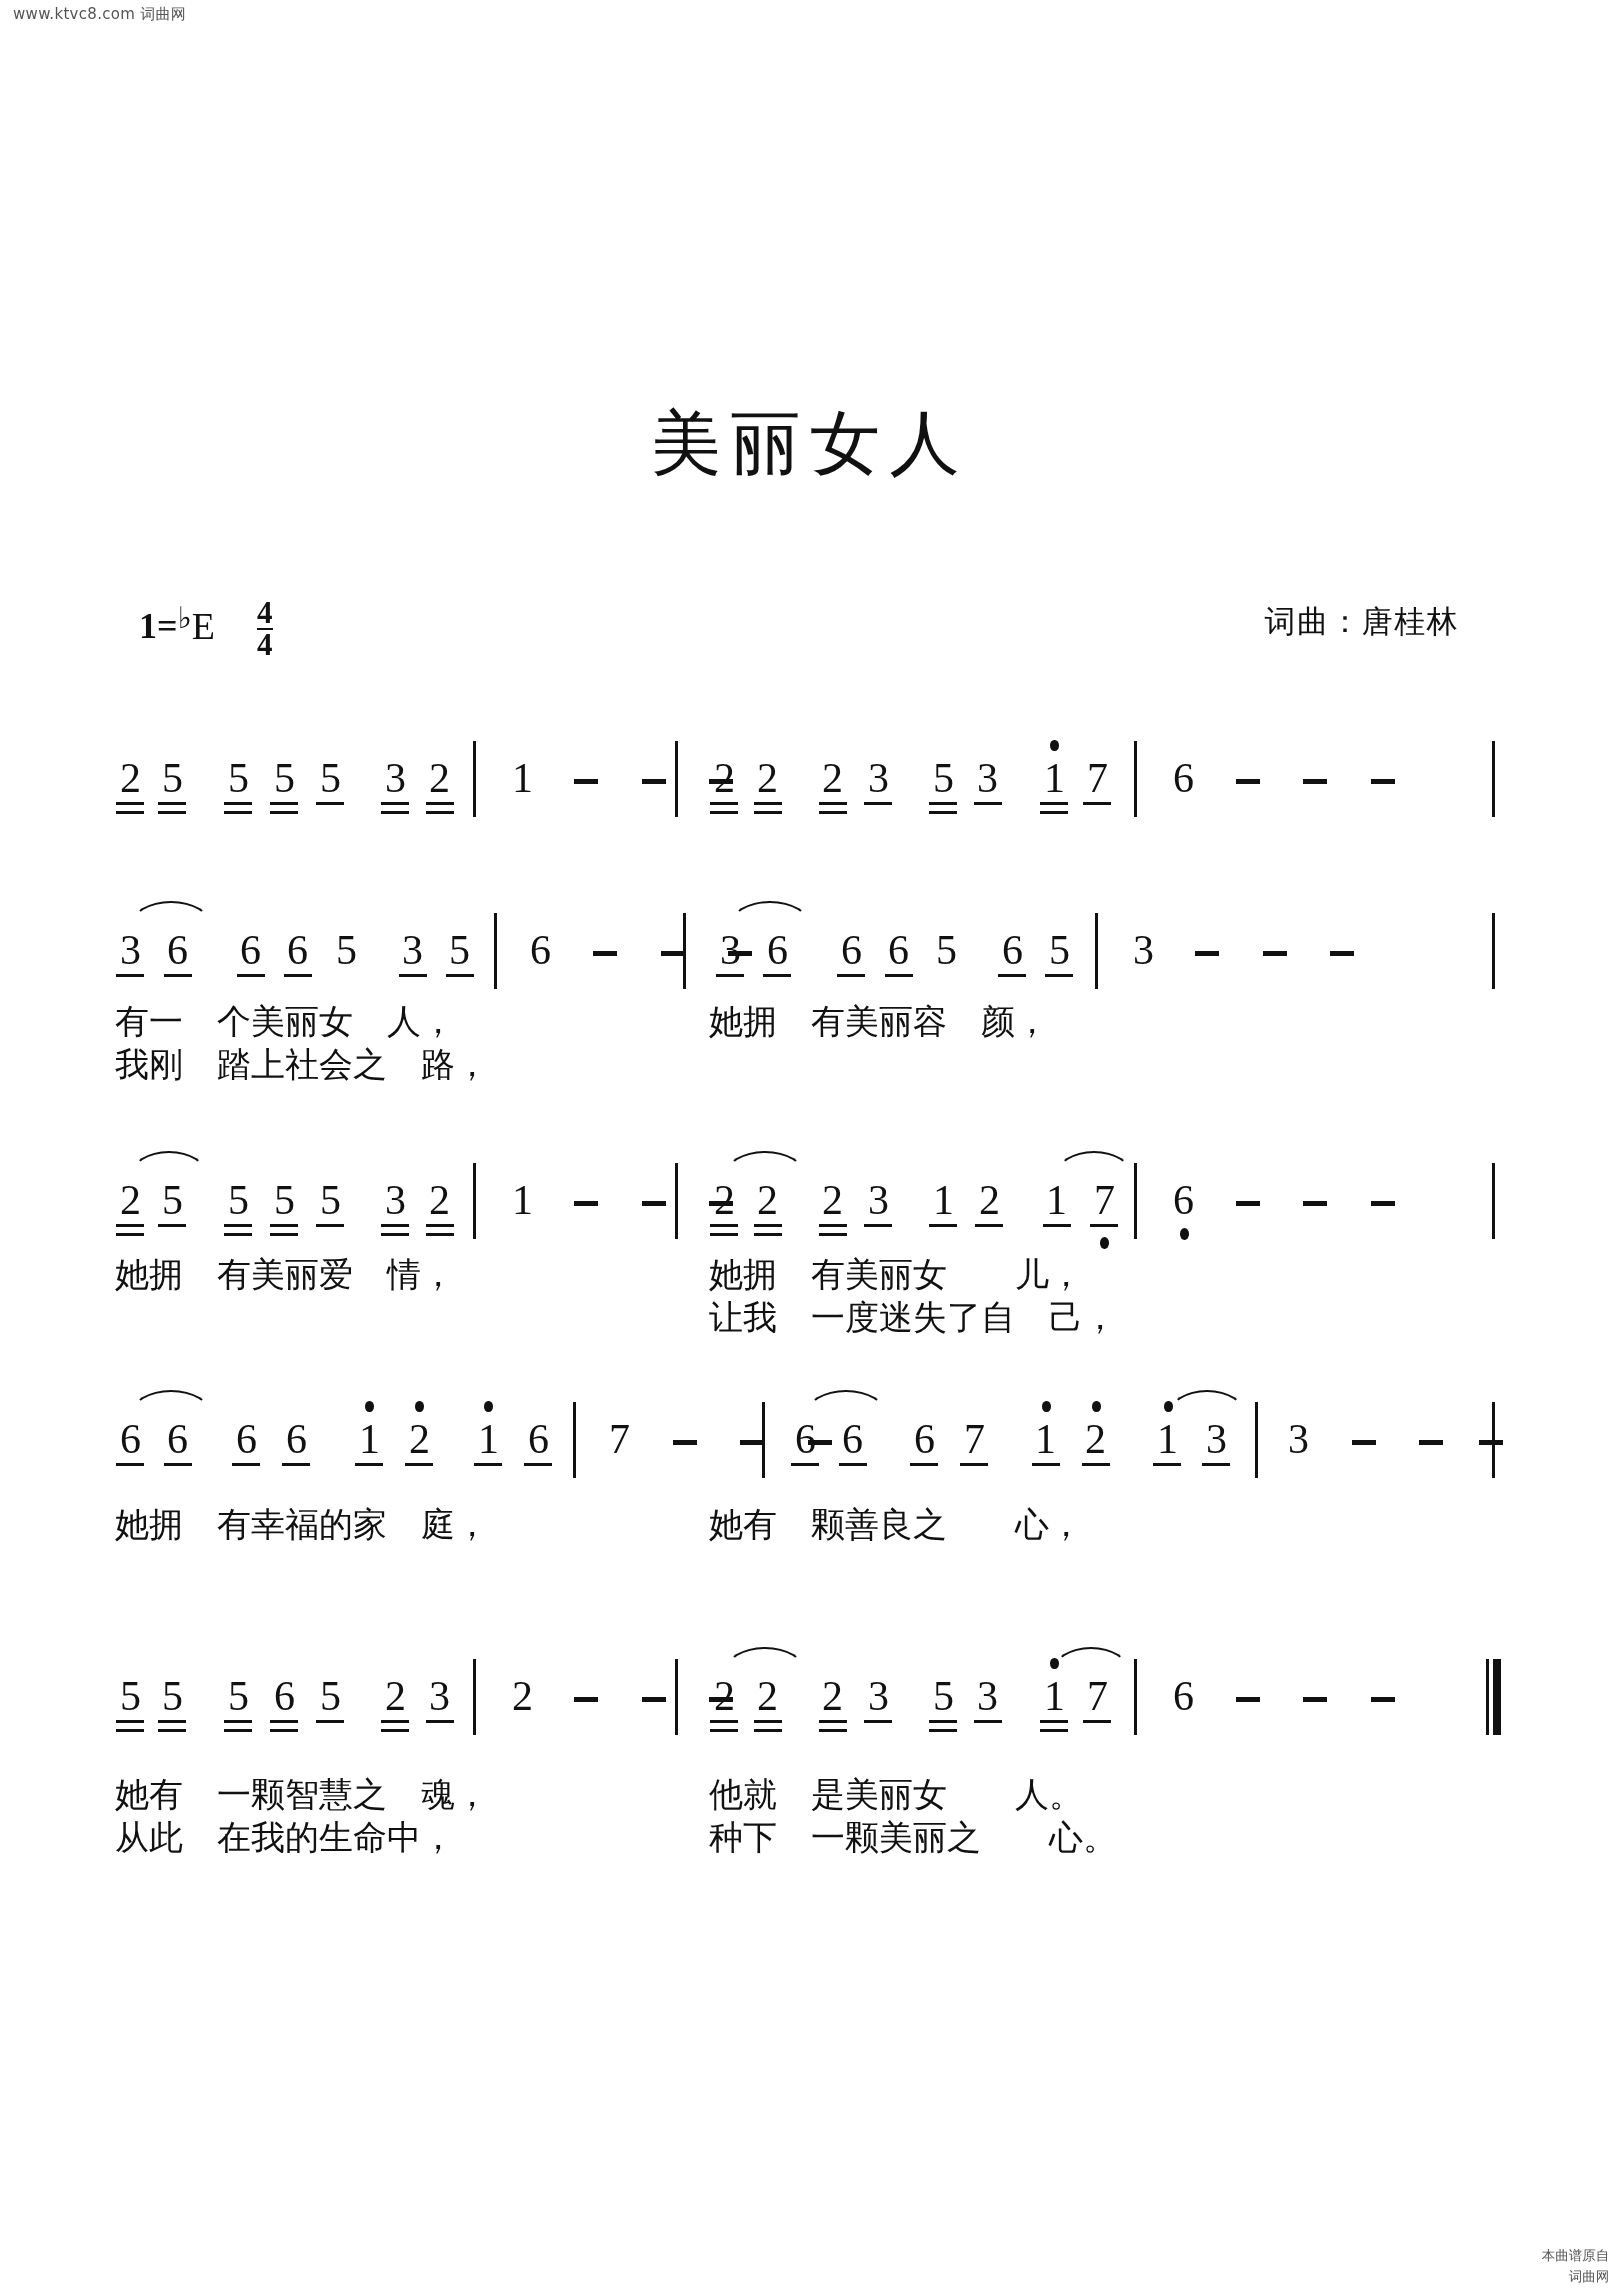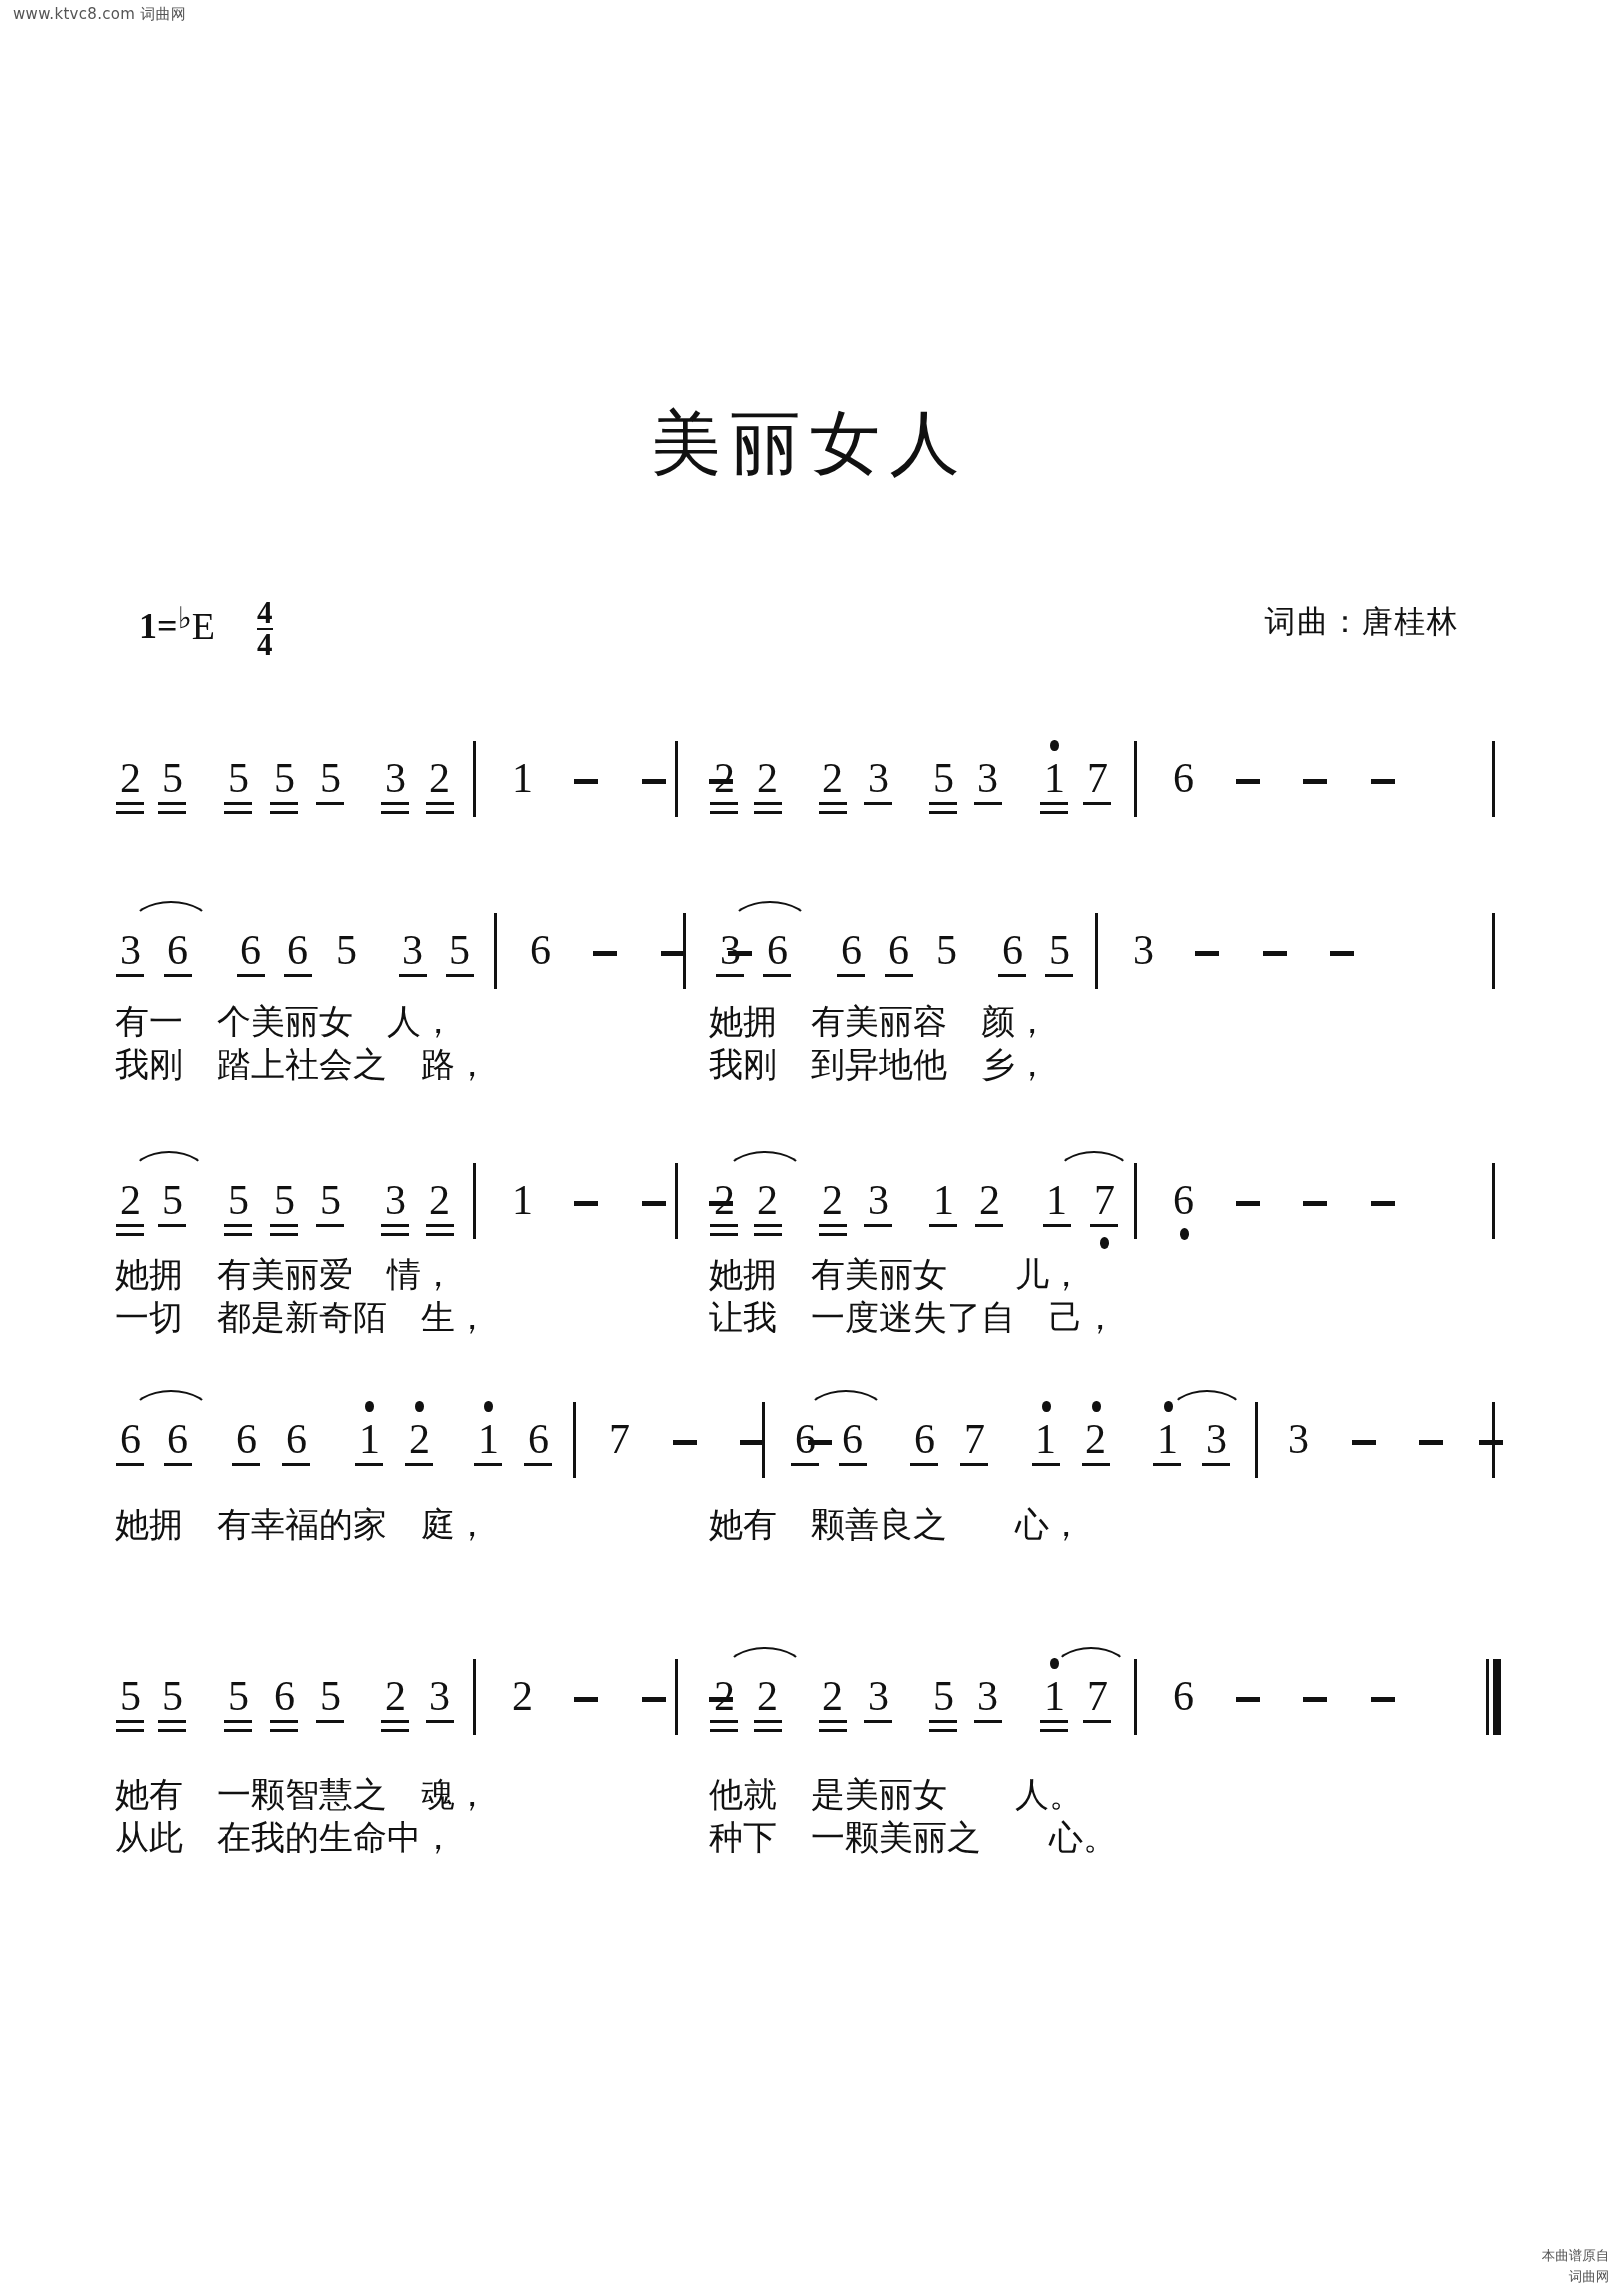--- a/index.html
+++ b/index.html
@@ -482,30 +482,28 @@
     </div>
   </div>
 <div id="lyrics-root">
     <div class="lyrics-block" style="top: 999px;">
       <div class="lyric-line">
         <span class="lyric-seg" style="left: 0px;">有一　个美丽女　人，</span>
         <span class="lyric-seg" style="left: 594px;">她拥　有美丽容　颜，</span>
       </div>
       <div class="lyric-line">
         <span class="lyric-seg" style="left: 0px;">我刚　踏上社会之　路，</span>
-        <span class="lyric-seg" style="left: 594px;">我刚　到异地他　乡，</span>
       </div>
     </div>
     <div class="lyrics-block" style="top: 1252px;">
       <div class="lyric-line">
         <span class="lyric-seg" style="left: 594px;">她拥　有美丽女　　儿，</span>
         <span class="lyric-seg" style="left: 0px;">她拥　有美丽爱　情，</span>
       </div>
       <div class="lyric-line">
-        <span class="lyric-seg" style="left: 0px;">一切　都是新奇陌　生，</span>
         <span class="lyric-seg" style="left: 594px;">让我　一度迷失了自　己，</span>
       </div>
     </div>
     <div class="lyrics-block" style="top: 1502px;">
       <div class="lyric-line">
         <span class="lyric-seg" style="left: 0px;">她拥　有幸福的家　庭，</span>
         <span class="lyric-seg" style="left: 594px;">她有　颗善良之　　心，</span>
       </div>
     </div>
     <div class="lyrics-block" style="top: 1772px;">

